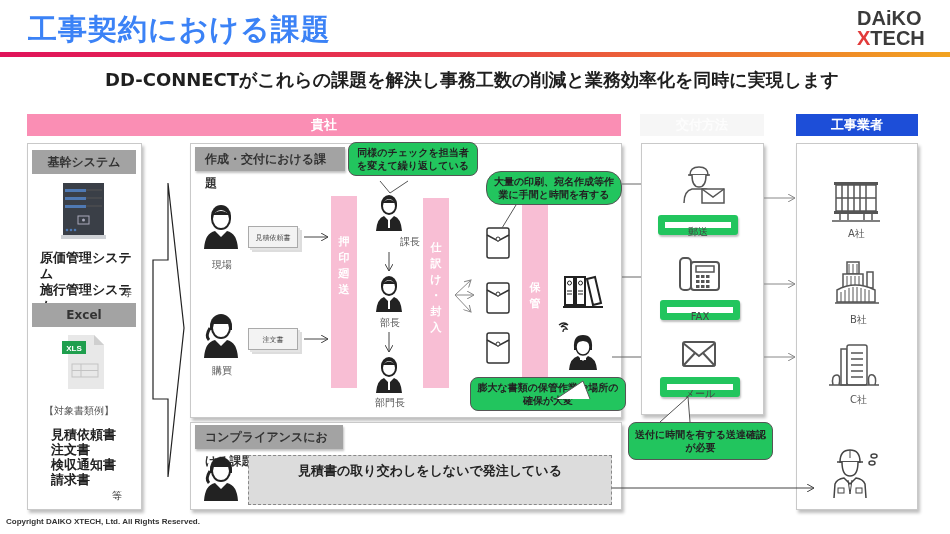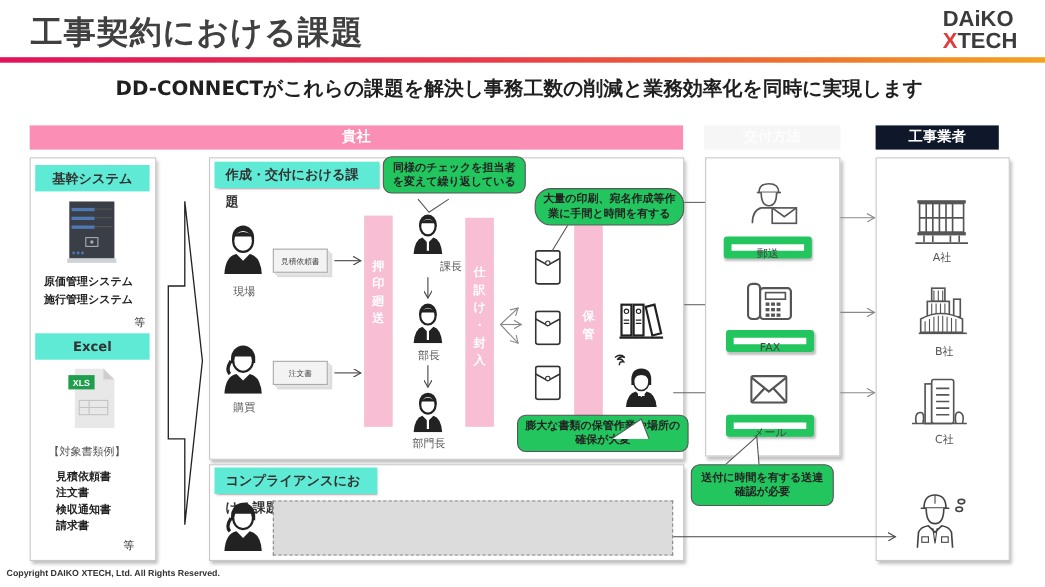--- a/index.html
+++ b/index.html
@@ -1,46 +1,46 @@
 <!DOCTYPE html>
 <html><head>
 <meta charset="utf-8">
 <style>
   * { box-sizing: border-box; margin: 0; padding: 0; }
   html, body { width: 950px; height: 534px; overflow: hidden; background: #ffffff; }
   body { position: relative; font-family: "DejaVu Sans", "Liberation Sans", sans-serif; color: #333; }
   .abs { position: absolute; }
 
   
-  .page-title { left: 28px; top: 10px; font-size: 29px; font-weight: bold; color: #404040; letter-spacing: 1px; }
+  .page-title { left: 28px; top: 10px; font-size: 29px; font-weight: bold; color: #3b82f6; letter-spacing: 1px; }
   .title-rule { left: 0; top: 52px; width: 950px; height: 5px;
     background: linear-gradient(90deg, #e0135a 0%, #e8384b 45%, #ee7a2c 80%, #f2a321 100%); }
   .logo { left: 857px; top: 8px; font-family: "Liberation Sans", sans-serif; font-weight: bold; font-size: 20px; line-height: 20px; color: #3b3b3b; text-align: left; }
   .logo .x { color: #e23a3a; }
   .subtitle { left: 0; top: 68px; width: 944px; text-align: center; font-size: 18px; font-weight: bold; color: #1f1f1f; }
 
   
   .band { height: 22px; line-height: 22px; text-align: center; font-size: 13px; font-weight: bold; }
   .band-kisha { left: 27px; top: 114px; width: 594px; background: #fa8eb4; color: #ffffff; }
   .band-koufu { left: 640px; top: 114px; width: 124px; background: #f6f6f6; color: #fdfdfd; }
-  .band-gyosha { left: 796px; top: 114px; width: 112px; background: #0f172a; color: #ffffff; }
+  .band-gyosha { left: 796px; top: 114px; width: 122px; background: #1d4ed8; color: #ffffff; }
 
   
   .panel { background: #fff; border: 1px solid #c9c9c9; box-shadow: 2px 3px 3px rgba(0,0,0,0.25); }
   .panel-left { left: 27px; top: 143px; width: 115px; height: 367px; }
   .panel-sakusei { left: 190px; top: 143px; width: 432px; height: 275px; }
   .panel-comp { left: 190px; top: 422px; width: 432px; height: 88px; }
   .panel-koufu { left: 641px; top: 143px; width: 123px; height: 272px; }
   .panel-gyosha { left: 796px; top: 143px; width: 122px; height: 367px; }
 
-  .gray-tab { background: #5eead4; font-weight: bold; font-size: 12px; color: #333; text-align: center; }
+  .gray-tab { background: #a3a3a3; font-weight: bold; font-size: 12px; color: #333; text-align: center; }
   .side-head { left: 32px; width: 104px; height: 24px; line-height: 24px; }
   .sec-tab { height: 24px; line-height: 24px; padding: 0 10px; box-shadow: 1px 2px 2px rgba(0,0,0,0.25); text-align: left; }
 
-  .txt12b { font-size: 10px; font-weight: bold; color: #222; font-family: Liberation Mono, monospace; }
+  .txt12b { font-size: 13px; font-weight: bold; color: #222; }
   .txt10 { font-size: 10px; color: #555; }
 
   
   .pinkbar { background: #f8bed4; color: #fff; font-size: 11px; font-weight: bold; width: 26px; text-align: center; }
   .pinkbar span { display: block; line-height: 16px; }
 
   
   .bubble { background: #22c55e; border: 1px solid #555; border-radius: 8px; text-align: center; font-size: 10px; font-weight: bold; color: #222; line-height: 13px; padding: 3px 4px; }
 
   
@@ -253,20 +253,21 @@
 <div class="abs" style="left:203px; top:453px;">
   <svg width="36" height="48" viewBox="0 0 36 48">
     <path d="M7 16 A11 12 0 0 1 29 16 L29 20 L7 20 Z" fill="#222"></path>
     <ellipse cx="18" cy="18" rx="9" ry="10" fill="#fff" stroke="#222" stroke-width="2"></ellipse>
     <path d="M8 14 Q18 2 28 14" fill="#222"></path>
     <path d="M7 18 Q2 26 6 30" stroke="#222" stroke-width="3" fill="none"></path>
     <path d="M1 48 Q2 32 12 30 L18 36 L24 30 Q34 32 35 48 Z" fill="#222"></path>
   </svg>
 </div>
 <div class="abs dashed-box">
+  <div>見積書の取り交わしをしないで発注している</div>
 </div>
 
 <div class="abs" style="left:682px; top:165px;">
   <svg width="44" height="40" viewBox="0 0 44 40">
       <path d="M8 10 Q8 2 17 2 Q26 2 26 10 Z" fill="#fff" stroke="#555" stroke-width="1.5"></path>
       <line x1="6" y1="10" x2="28" y2="10" stroke="#555" stroke-width="1.5"></line>
       <path d="M10 10 Q10 22 17 22 Q24 22 24 10" fill="#fff" stroke="#555" stroke-width="1.5"></path>
       <path d="M2 38 Q2 26 10 24 L24 24 Q28 25 30 28" fill="none" stroke="#555" stroke-width="1.5"></path>
       <rect x="20" y="24" width="22" height="14" fill="#fff" stroke="#555" stroke-width="1.5"></rect>
       <path d="M20 24 L31 32 L42 24" fill="none" stroke="#555" stroke-width="1.5"></path>
@@ -292,21 +293,21 @@
     </svg>
 </div>
 <div class="abs pill" style="left:660px; top:300px; width:80px;">FAX</div>
 <div class="abs" style="left:682px; top:341px;">
   <svg width="34" height="26" viewBox="0 0 34 26">
       <rect x="1" y="1" width="32" height="24" rx="2" fill="#fff" stroke="#555" stroke-width="2"></rect>
       <path d="M1 2 L17 15 L33 2 M1 25 L13 12 M33 25 L21 12" fill="none" stroke="#555" stroke-width="2"></path>
     </svg>
 </div>
 <div class="abs pill" style="left:660px; top:377px; width:80px;">メール</div>
-<div class="abs bubble" style="left:628px; top:422px; width:130px; padding:5px 4px;">送付に時間を有する送達確認が必要</div>
+<div class="abs bubble" style="left:628px; top:422px; width:145px; padding:5px 4px;">送付に時間を有する送達確認が必要</div>
 
 <div class="abs" style="left:832px; top:180px;">
   <svg width="48" height="42" viewBox="0 0 48 42">
       <rect x="2" y="2" width="44" height="3" fill="#555"></rect>
       <rect x="4" y="5" width="40" height="26" fill="#fff" stroke="#555" stroke-width="1.5"></rect>
       <g stroke="#555" stroke-width="1.5">
         <line x1="10" y1="5" x2="10" y2="31"></line>
         <line x1="16" y1="5" x2="16" y2="31"></line>
         <line x1="22" y1="5" x2="22" y2="31"></line>
         <line x1="28" y1="5" x2="28" y2="31"></line>

